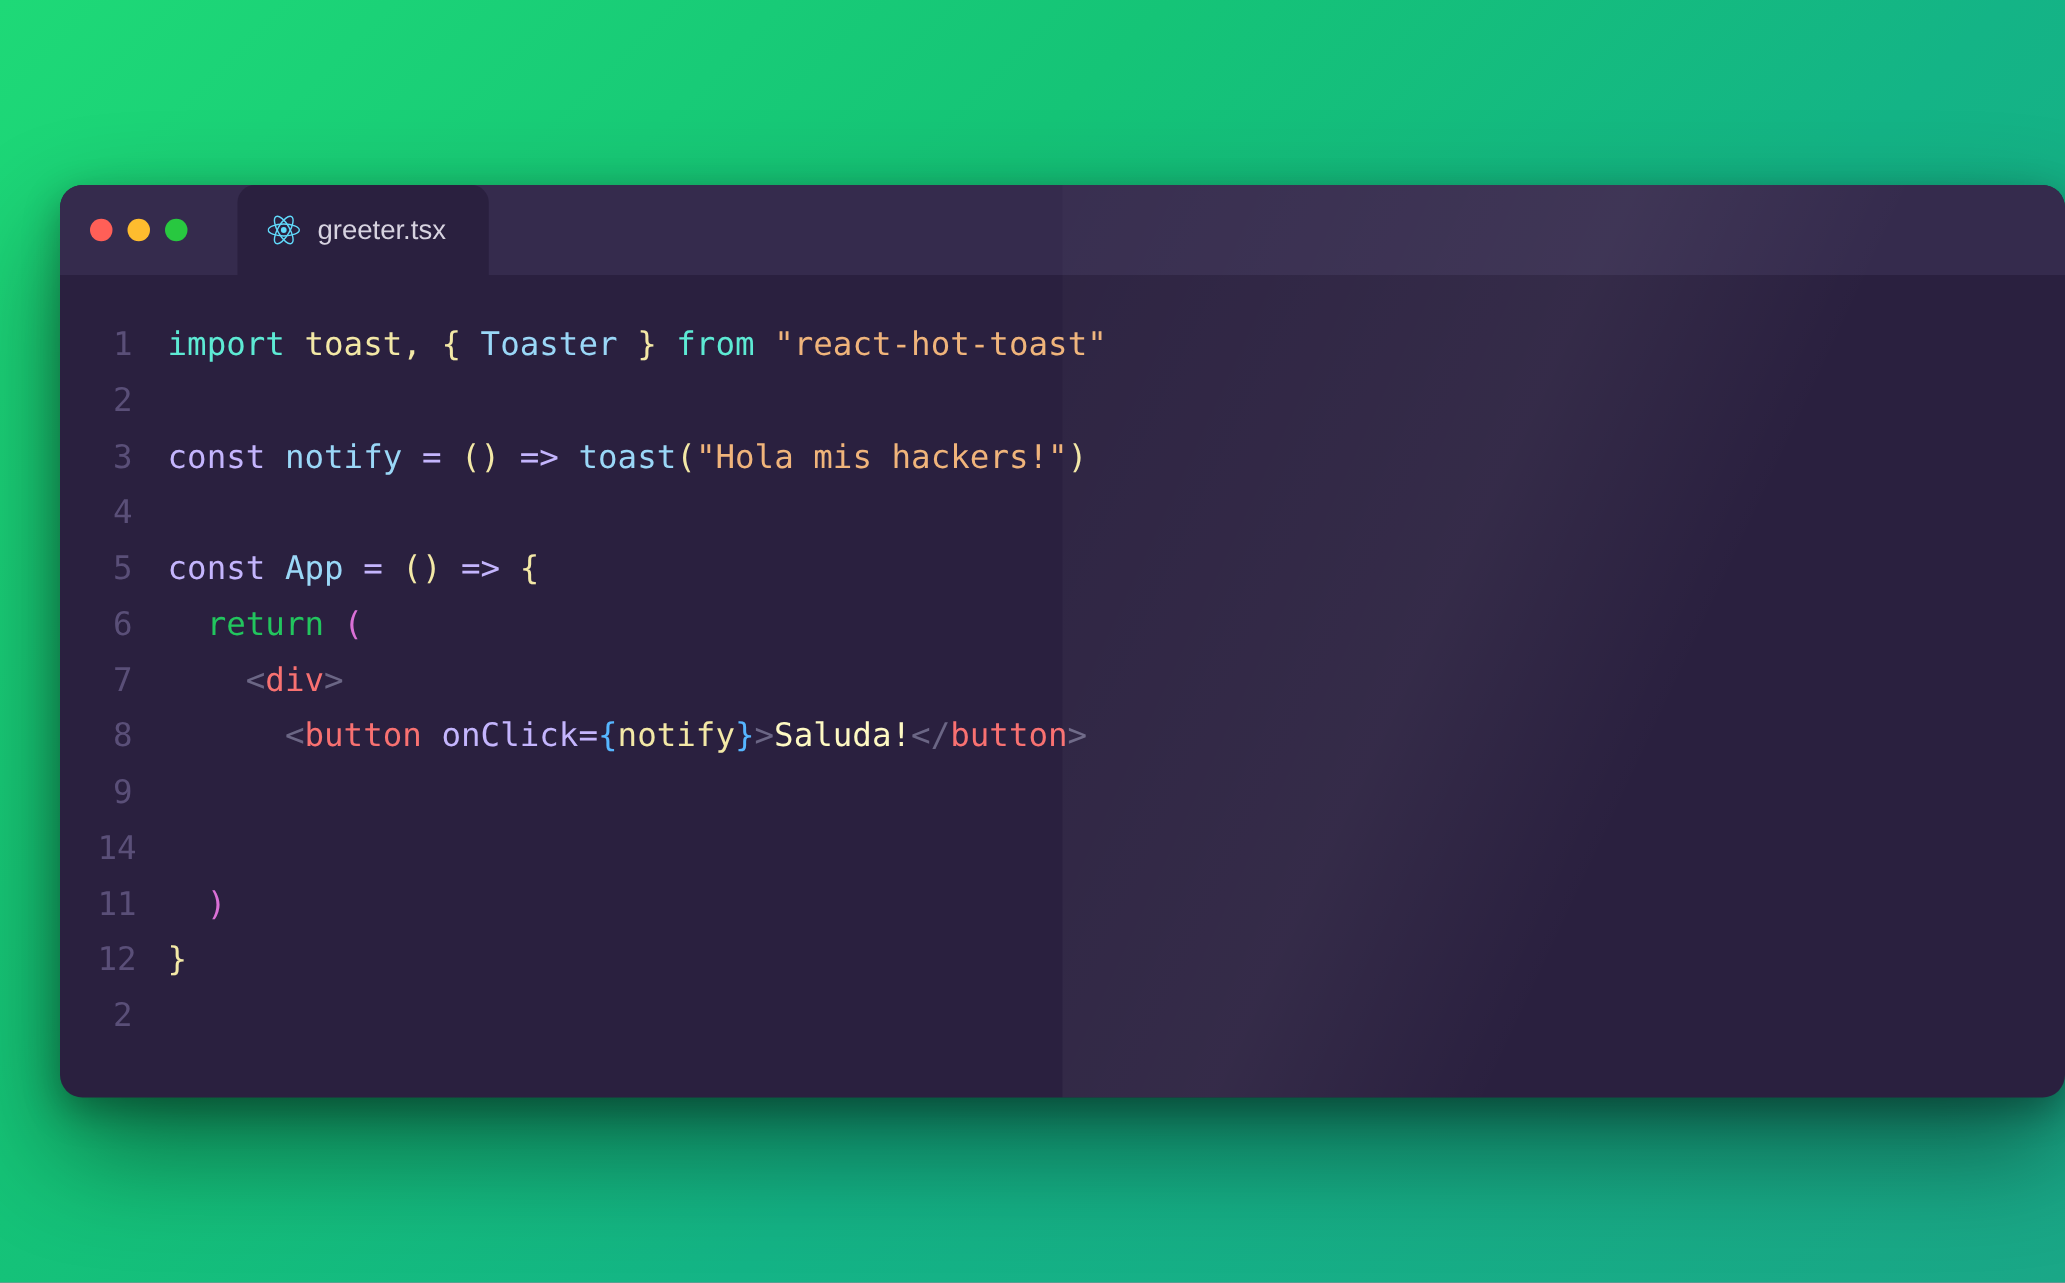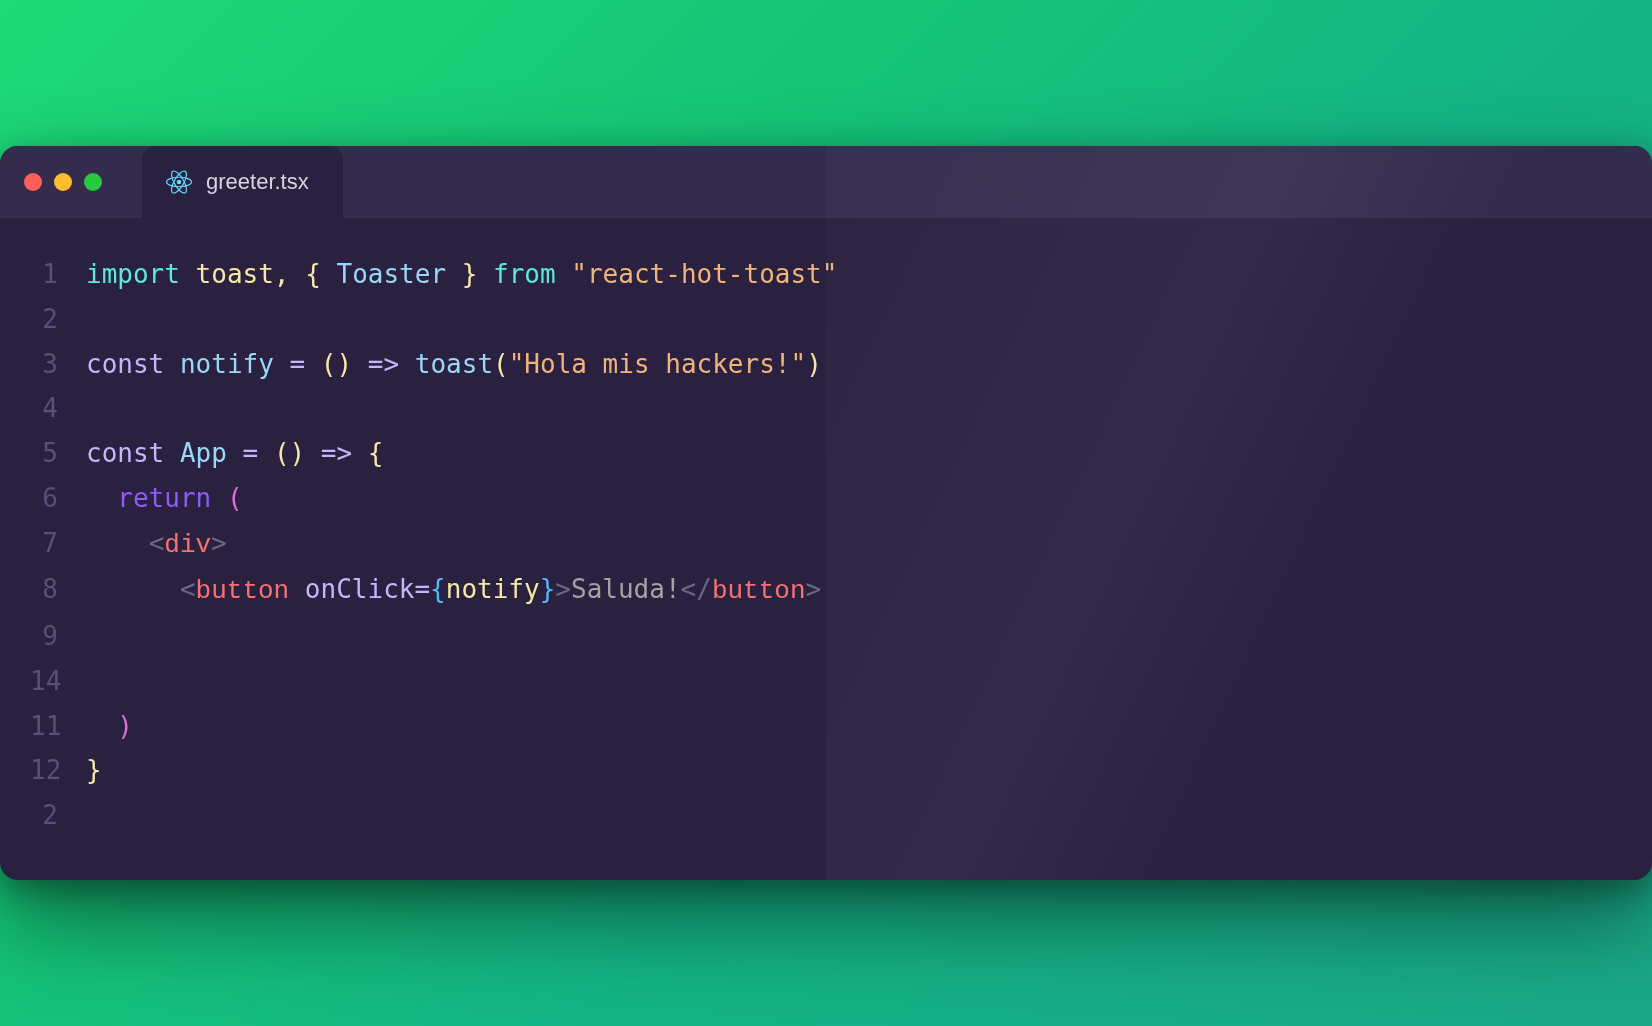--- a/index.html
+++ b/index.html
@@ -12,20 +12,21 @@
     justify-content: center;
     font-family: ui-monospace, "SF Mono", Menlo, Consolas, monospace;
   }
   .window {
     width: 1652px;
     background: #2a203f;
     border-radius: 18px;
     box-shadow: 0 40px 90px rgba(0,0,0,0.45), 0 10px 30px rgba(0,0,0,0.3);
     overflow: hidden;
     position: relative;
+    margin-left: 48px;
   }
   .glare {
     position: absolute;
     top: 0; right: 0; bottom: 0; left: 50%;
     background: linear-gradient(115deg, rgba(255,255,255,0.02) 0%, rgba(255,255,255,0.05) 40%, rgba(255,255,255,0) 60%);
     pointer-events: none;
   }
   .titlebar {
     height: 72px;
     background: #352b4d;
@@ -75,36 +76,36 @@
     text-align: right;
     color: #5a4f78;
     user-select: none;
     flex-shrink: 0;
     padding-right: 28px;
   }
   .code { color: #a8f5e6; }
   .kw-import { color: #5dead4; }
   .kw-from   { color: #5dead4; }
   .kw-const  { color: #c4b5fd; }
-  .kw-return { color: #8b5cf6; }
+  .kw-return { color: #22c55e; }
   .ident     { color: #f3e8a6; }
   .fn        { color: #9ad7f7; }
   .comp      { color: #9ad7f7; }
   .op        { color: #c4b5fd; }
   .punct     { color: #f3e8a6; }
   .paren-y   { color: #f3e8a6; }
   .paren-p   { color: #da70d6; }
   .brace-y   { color: #f3e8a6; }
   .brace-b   { color: #56b6ff; }
   .angle     { color: #6b6685; }
-  .tag       { color: #f87171; font-family: Liberation Mono, monospace; }
+  .tag       { color: #f87171; }
   .tagComp   { color: #5dead4; }
   .attr      { color: #c4b5fd; }
   .str       { color: #f0b47b; }
-  .txt       { color: #a3a3a3; }
+  .txt       { color: #fef9c3; }
 </style>
 </head>
 <body>
 
 <div class="window">
   <div class="glare"></div>
 
   <div class="titlebar">
     <div class="traffic">
       <div class="dot red"></div>

